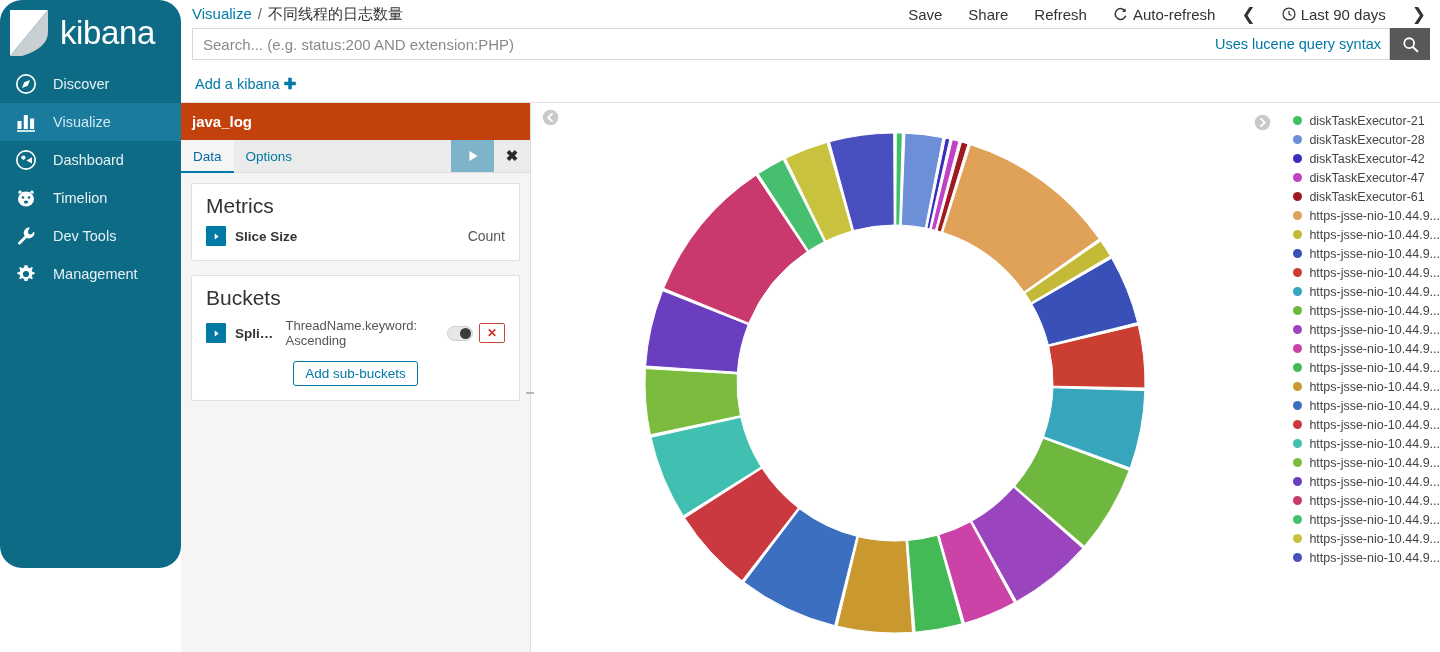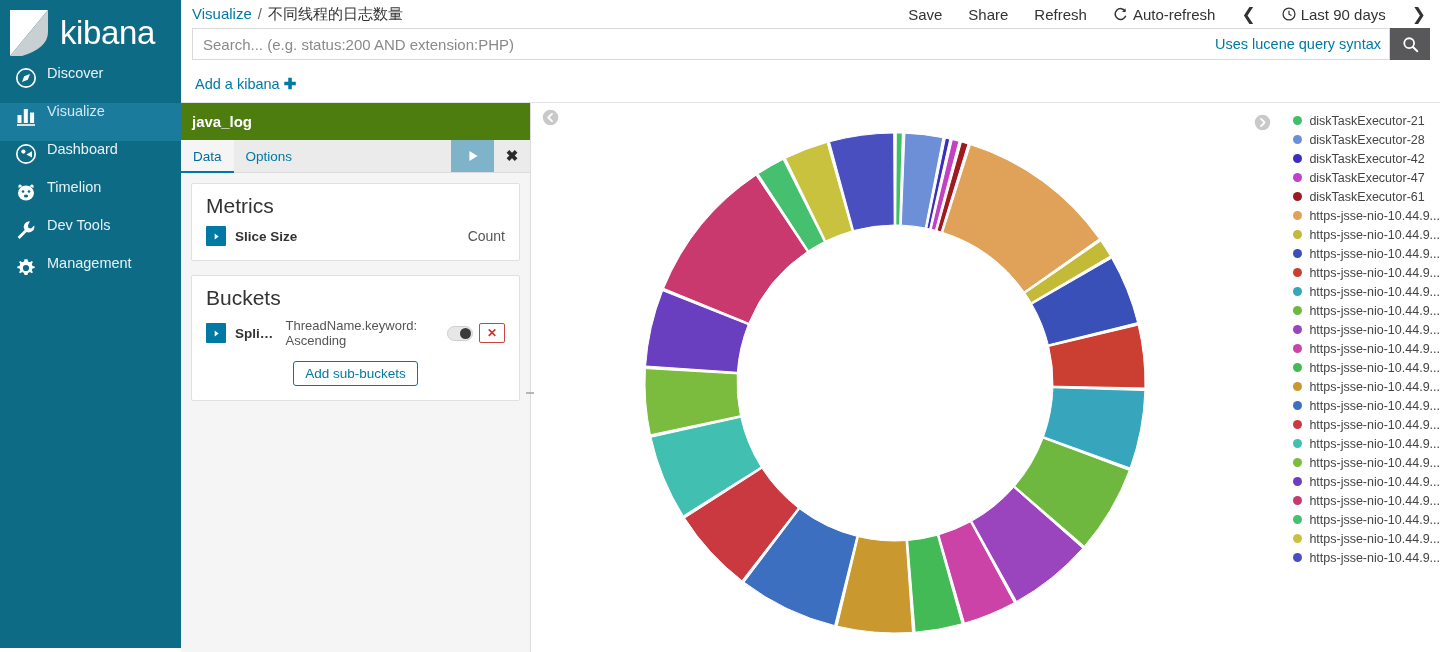--- a/index.html
+++ b/index.html
@@ -8,39 +8,39 @@
     overflow: hidden;
     background: #ffffff;
     font-family: "Liberation Sans", sans-serif;
     font-size: 14px;
     color: #333;
   }
   .app { position: relative; width: 1440px; height: 652px; display: flex; }
 
   
   .sidebar {
-    width: 181px; height: 648px;
+    width: 181px; height: 568px;
     background: #0a6c88;
     background: linear-gradient(#0d6b86, #0d6b86);
     flex: 0 0 181px;
     display: flex; flex-direction: column;
-    position: relative; z-index: 5;
+    position: relative; z-index: 5; border-radius: 22px;
   }
   .brand {
     height: 65px; display: flex; align-items: center;
     padding-left: 8px; gap: 6px;
   }
   .brand-mark { width: 46px; height: 50px; flex: 0 0 46px; position: relative; }
   .brand-name {
     color: #fff; font-size: 33px; font-weight: 400;
     letter-spacing: -0.4px; line-height: 1;
   }
   .nav-item {
-    height: 38px; display: flex; 
-    gap: 8px; padding-left: 13px;
+    height: 38px; display: flex; align-items: center;
+    gap: 14px; padding-left: 13px;
     color: #e6f2f6; font-size: 14.5px;
     cursor: pointer;
   }
   .nav-item.active { background: #1a7b9c; }
   .nav-item.active .nav-label { color: #cfe9f2; }
   .nav-icon { width: 26px; height: 26px; flex: 0 0 26px; display: flex; align-items: center; justify-content: center; }
   .nav-icon svg { display: block; }
   .nav-label { white-space: nowrap; }
 
   
@@ -106,21 +106,21 @@
 
   
   .editor {
     width: 350px; flex: 0 0 350px;
     background: #f5f5f5;
     display: flex; flex-direction: column;
     border-right: 1px solid #dcdcdc;
     position: relative;
   }
   .vis-title {
-    height: 37px; background: #4d7c0f; color: #fff;
+    height: 37px; background: #c2410c; color: #fff;
     display: flex; align-items: center; padding-left: 11px;
     font-size: 15px; font-weight: 700;
   }
   .tabbar {
     height: 33px; background: #ebebeb;
     display: flex; align-items: stretch; position: relative;
     border-bottom: 1px solid #dcdcdc;
   }
   .tab {
     padding: 0 12px; display: flex; align-items: center;

